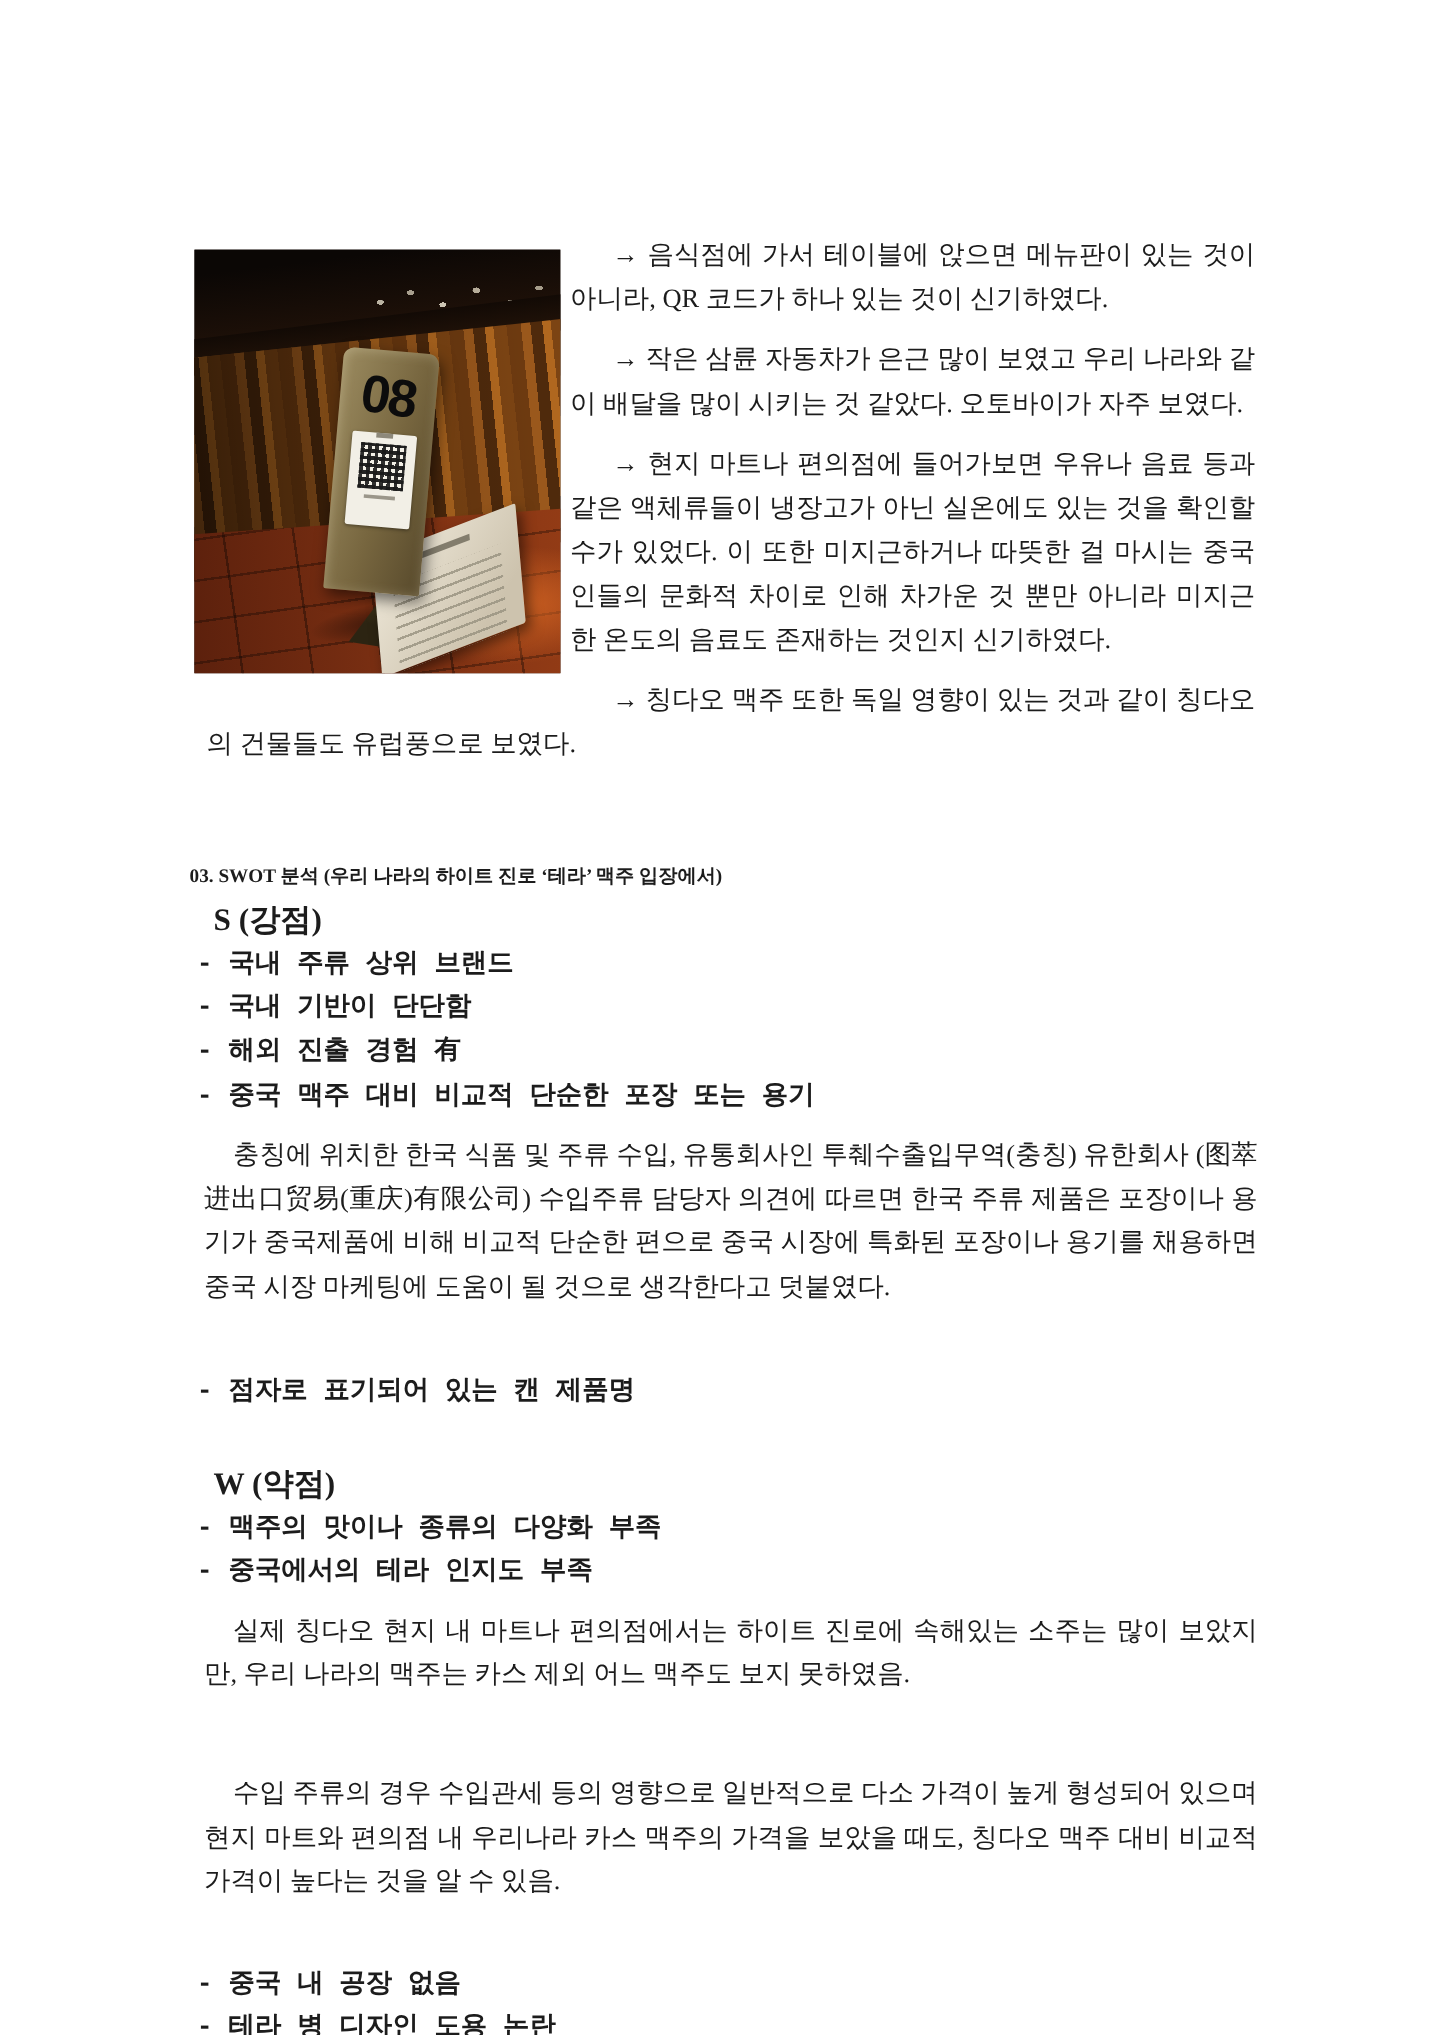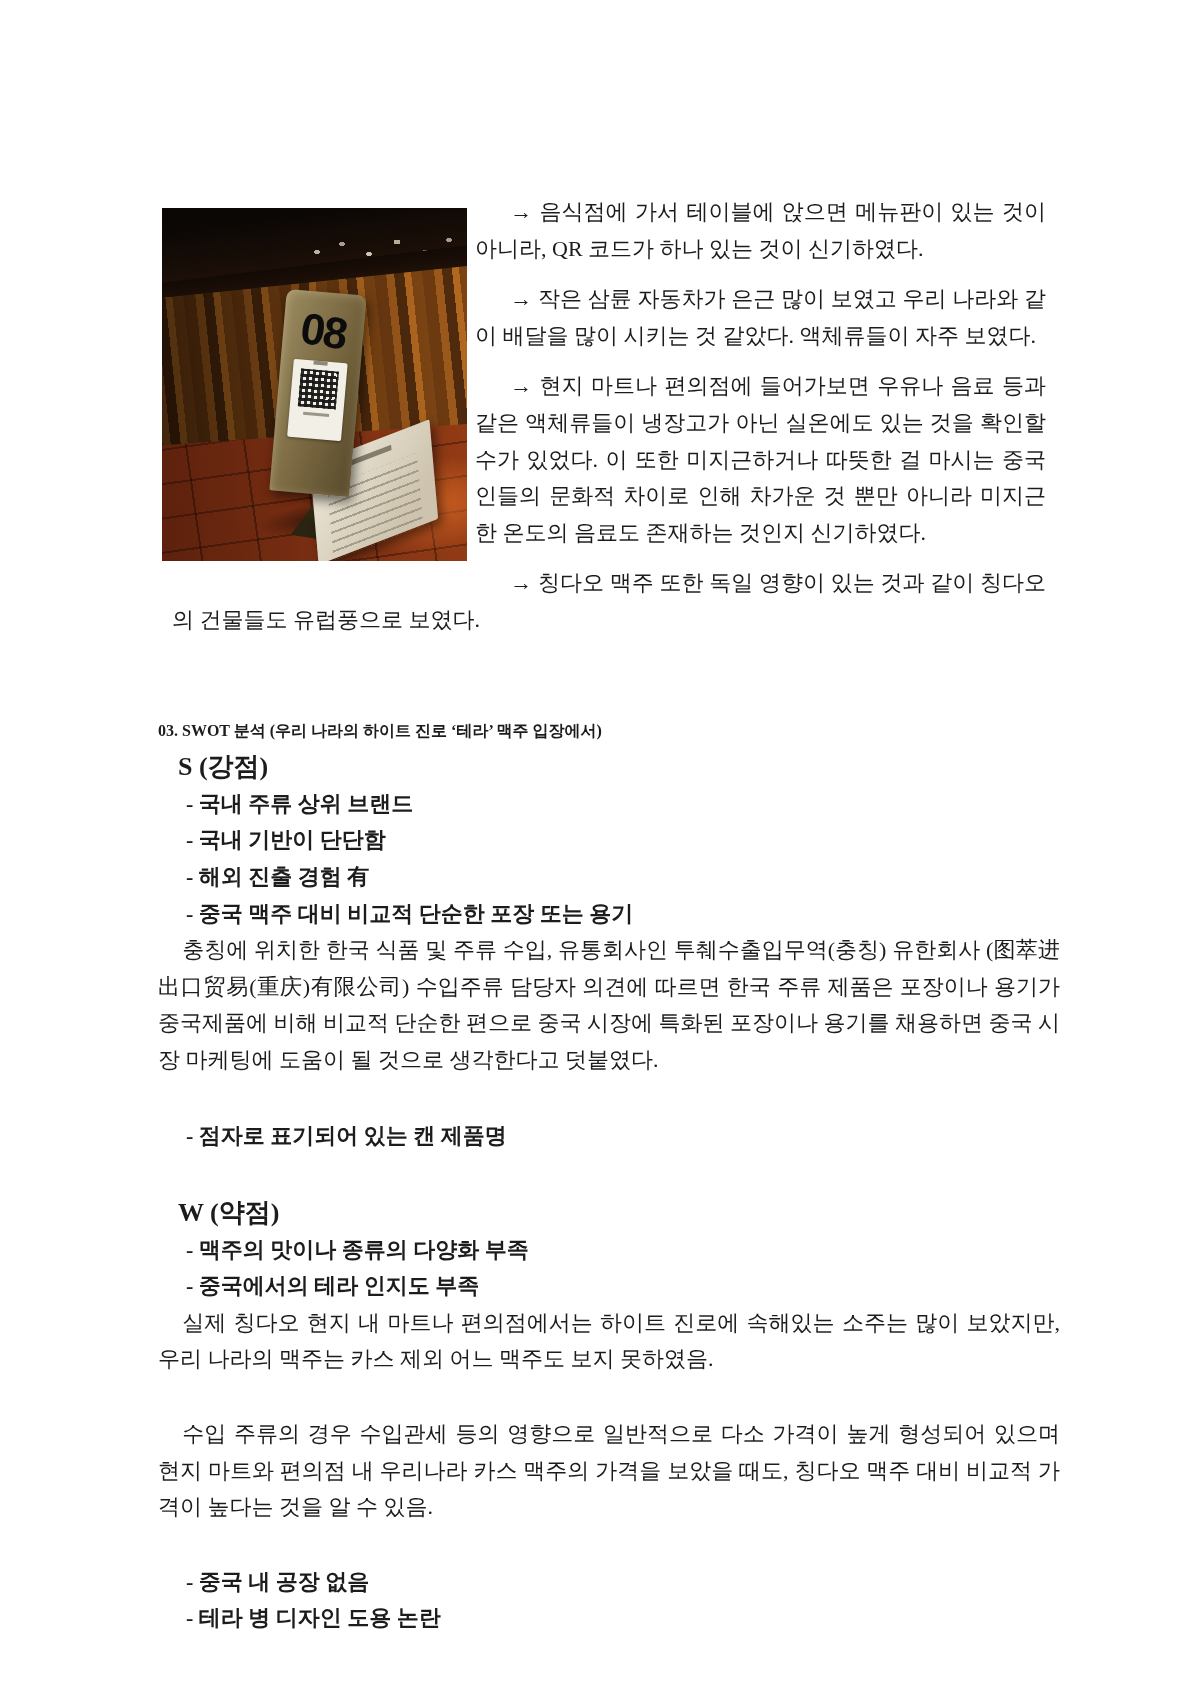--- a/index.html
+++ b/index.html
@@ -144,25 +144,26 @@
     line-height: 36.6px;
     font-weight: 700;
   }
   .sub-title {
     margin: 0 0 0 20px;
     font-size: 26px;
     line-height: 36.6px;
     font-weight: 700;
   }
   .dash-item {
-    margin: 0 0 0 28px;
+    margin: 0 0 0 6px;
     font-weight: 700;
+    font-family: Liberation Mono, monospace;
   }
   .body-para {
-    margin: 0;
+    margin: 12px;
     text-align: justify;
     text-indent: 1.1em;
   }
   .gap-sm { height: 38px; }
   .gap-md { height: 40px; }
 </style>
 </head>
 <body>
 
 <div class="page">
@@ -185,21 +186,21 @@
         <div class="qr-card">
           <div class="qr-caption"></div>
           <div class="qr"></div>
           <div class="qr-sub"></div>
         </div>
       </div>
     </div>
 
     <div class="notes">
       <p>→ 음식점에 가서 테이블에 앉으면 메뉴판이 있는 것이 아니라, QR 코드가 하나 있는 것이 신기하였다.</p>
-      <p>→ 작은 삼륜 자동차가 은근 많이 보였고 우리 나라와 같이 배달을 많이 시키는 것 같았다. 액체류들이 자주 보였다.</p>
+      <p>→ 작은 삼륜 자동차가 은근 많이 보였고 우리 나라와 같이 배달을 많이 시키는 것 같았다. 오토바이가 자주 보였다.</p>
       <p>→ 현지 마트나 편의점에 들어가보면 우유나 음료 등과 같은 액체류들이 냉장고가 아닌 실온에도 있는 것을 확인할 수가 있었다. 이 또한 미지근하거나 따뜻한 걸 마시는 중국인들의 문화적 차이로 인해 차가운 것 뿐만 아니라 미지근한 온도의 음료도 존재하는 것인지 신기하였다.</p>
       <p>→ 칭다오 맥주 또한 독일 영향이 있는 것과 같이 칭다오의 건물들도 유럽풍으로 보였다.</p>
     </div>
 
     <div class="after-photo"></div>
 
     <h2 class="swot-heading">03. SWOT 분석 (우리 나라의 하이트 진로 ‘테라’ 맥주 입장에서)</h2>
 
     <h3 class="sub-title">S (강점)</h3>
     <p class="dash-item">- 국내 주류 상위 브랜드</p>

